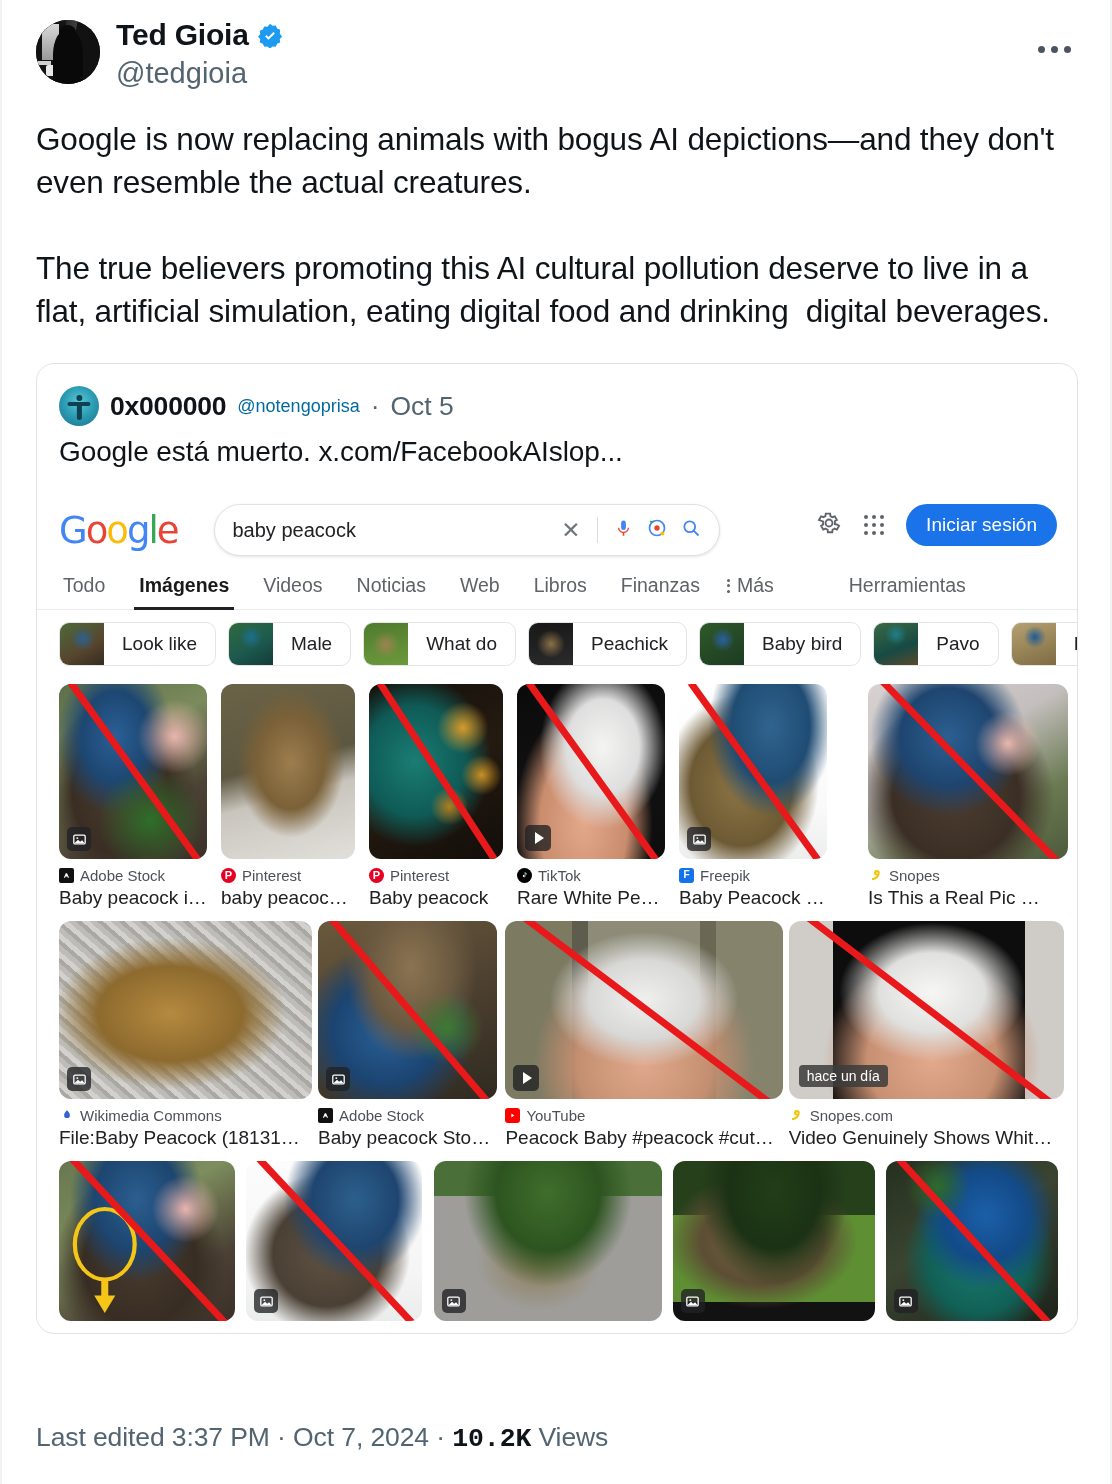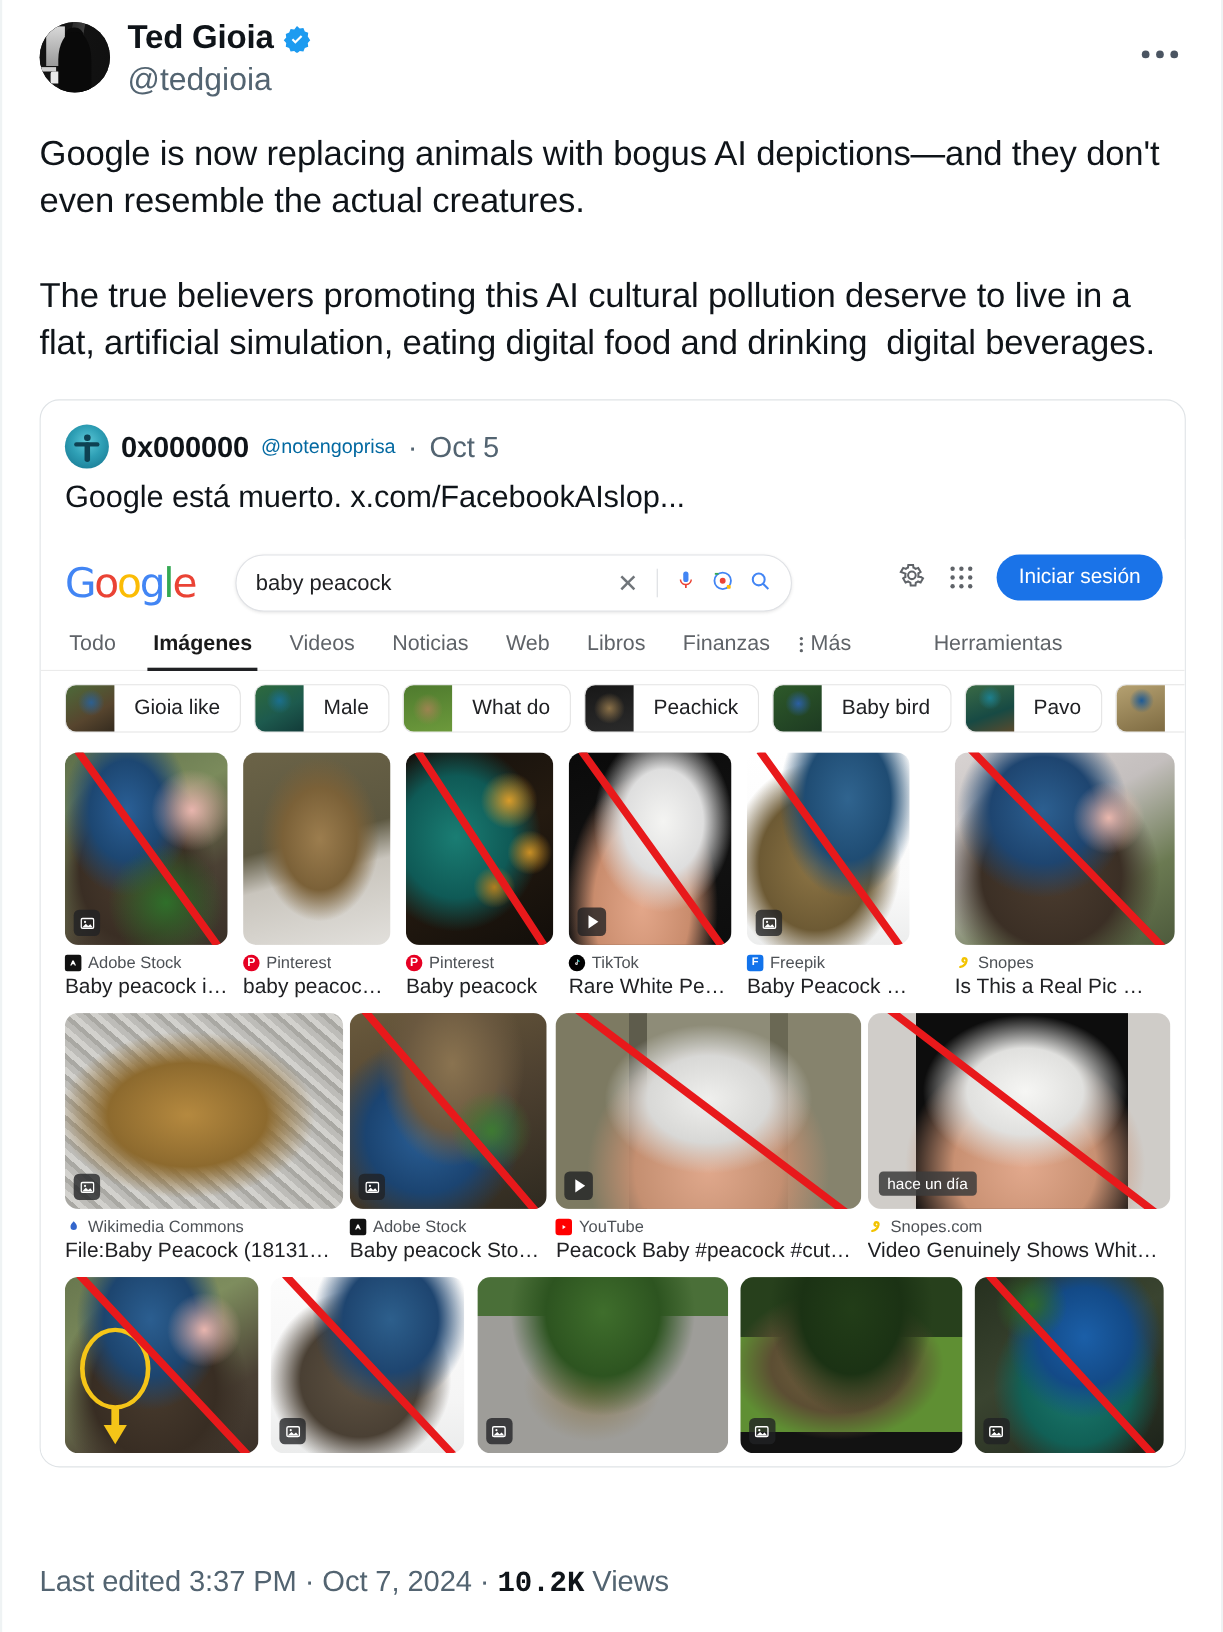--- a/index.html
+++ b/index.html
@@ -326,21 +326,21 @@
               <i></i>
             </span>
           <span>Más</span>
         </span>
         <span class="g-tools">Herramientas</span>
       </div>
 
       <div class="g-chips">
           <div class="chip">
             <div class="thumb" style="background: radial-gradient(circle at 52% 38%, rgb(45, 95, 144) 0%, transparent 34%) 0% 0% / cover, linear-gradient(150deg, rgb(77, 107, 58), rgb(87, 69, 46) 60%, rgb(51, 42, 30));"></div>
-            <span class="lbl">Gioia like</span>
+            <span class="lbl">Look like</span>
           </div>
           <div class="chip">
             <div class="thumb" style="background: radial-gradient(circle at 50% 34%, rgb(27, 111, 142) 0%, transparent 32%) 0% 0% / cover, linear-gradient(150deg, rgb(47, 107, 60), rgb(29, 90, 78) 55%, rgb(18, 58, 56));"></div>
             <span class="lbl">Male</span>
           </div>
           <div class="chip">
             <div class="thumb" style="background: radial-gradient(at 50% 52%, rgb(156, 131, 80) 0%, transparent 44%) 0% 0% / cover, linear-gradient(170deg, rgb(78, 122, 46), rgb(109, 154, 60));"></div>
             <span class="lbl">What do</span>
           </div>
           <div class="chip">

